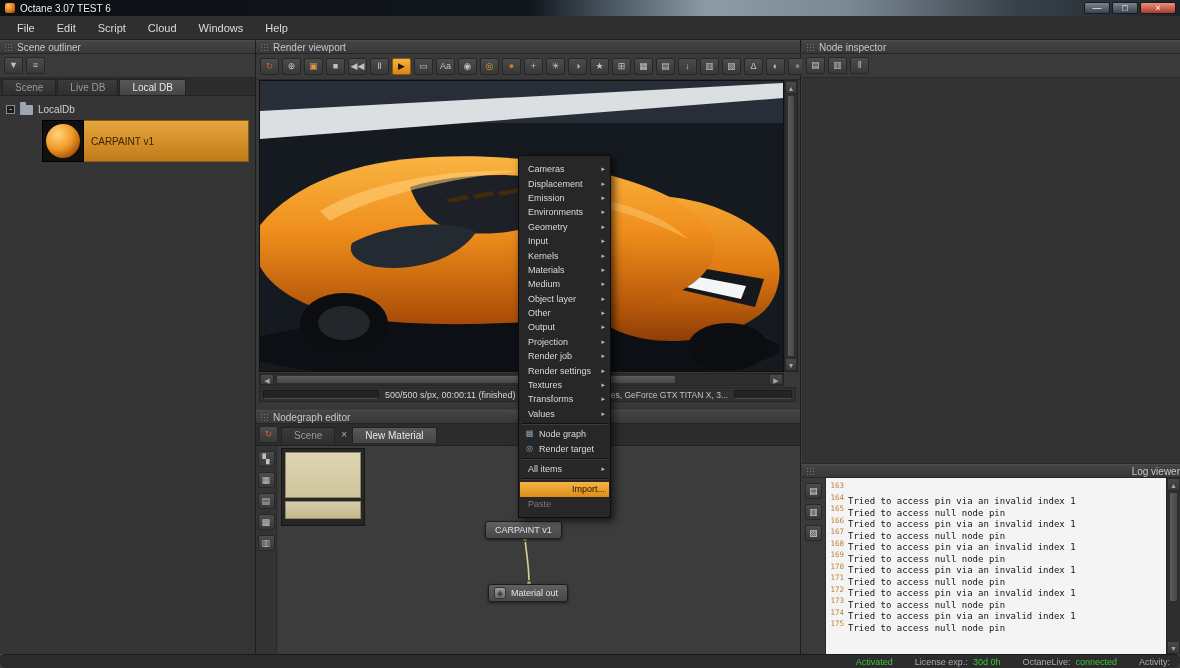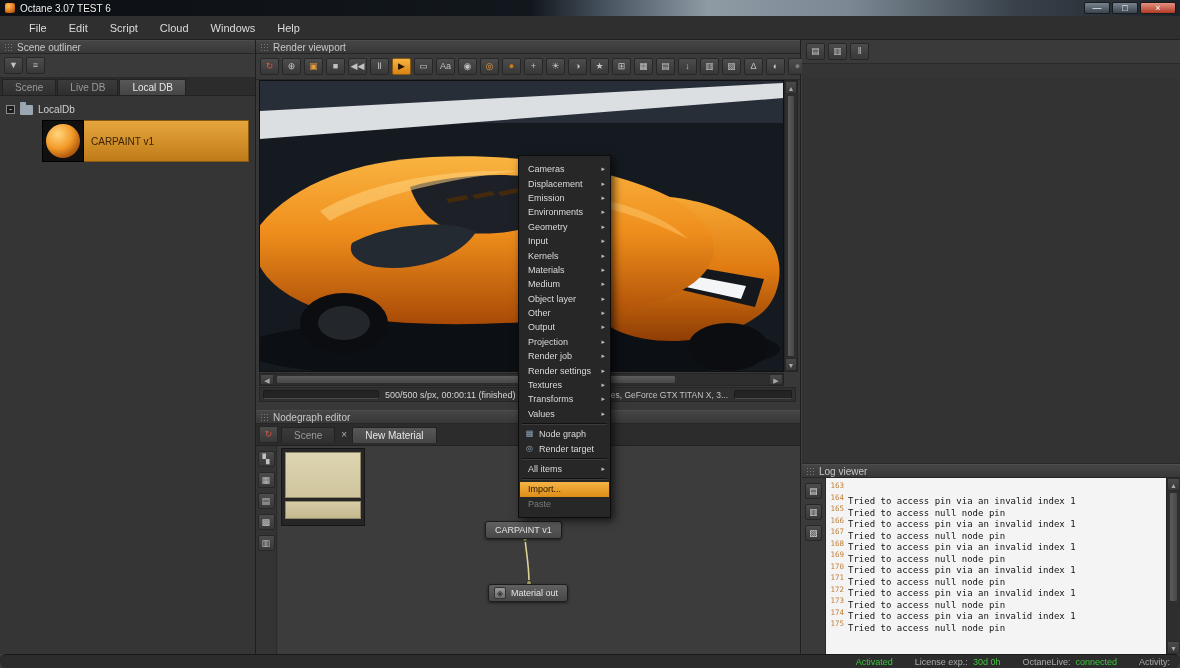--- a/index.html
+++ b/index.html
@@ -9,21 +9,21 @@
   
   .titlebar{position:absolute;left:0;top:0;right:0;height:16px;display:flex;align-items:center;padding:0 5px;
     background:linear-gradient(90deg,#0c1014 0%,#12171d 45%,#4d5a66 52%,#8e9aa4 60%,#7b8893 72%,#39424b 86%,#1d2329 100%);}
   .app-icon{width:10px;height:10px;border-radius:2px;margin-right:5px;background:radial-gradient(circle at 35% 30%,#ffc25e,#e07818 55%,#8a3a05);}
   .win-title{font-size:10px;color:#f0f0f0;text-shadow:0 1px 1px #000;}
   .winbtns{position:absolute;right:4px;top:2px;display:flex;gap:2px;}
   .wb{width:26px;height:12px;font-size:9px;line-height:11px;text-align:center;color:#fff;border:1px solid #1a1a1a;border-radius:2px;background:linear-gradient(#77838e,#3a444d);}
   .wb.close{width:36px;background:linear-gradient(#e59180,#b23a27);}
 
   
-  .menubar{position:absolute;left:0;top:16px;right:0;height:24px;background:#2f2f2f;border-bottom:1px solid #202020;display:flex;align-items:center;padding-left:18px;}
+  .menubar{position:absolute;left:0;top:16px;right:0;height:24px;background:#2f2f2f;border-bottom:1px solid #202020;display:flex;align-items:center;padding-left:6px;}
   .menu-item{font-size:11px;color:#dcdcdc;padding:3px 11px;}
 
   
   .panel-header{height:14px;background:linear-gradient(#454545,#383838);border-top:1px solid #4d4d4d;border-bottom:1px solid #262626;display:flex;align-items:center;font-size:10px;color:#c8c8c8;padding-left:4px;gap:5px;}
   .grip{width:8px;height:8px;background-image:radial-gradient(#7a7a7a 35%,transparent 40%);background-size:3px 3px;}
   .toolbar{display:flex;align-items:center;gap:3px;padding:3px 4px;background:#3a3a3a;border-bottom:1px solid #2a2a2a;}
   .tool{width:19px;height:17px;background:linear-gradient(#4c4c4c,#383838);border:1px solid #272727;border-radius:2px;color:#c2c2c2;font-size:9px;line-height:15px;text-align:center;flex:0 0 auto;}
   .tool .glyph{pointer-events:none;}
   .tool.active{background:linear-gradient(#f7b342,#d98314);color:#241300;border-color:#8a5a10;}
   .tabs{display:flex;align-items:flex-end;background:#2c2c2c;border-bottom:1px solid #222;padding:2px 2px 0 2px;height:18px;}
@@ -69,21 +69,21 @@
   .mat-preview{position:absolute;left:3px;top:2px;width:84px;height:78px;background:#262626;border:1px solid #161616;padding:3px;}
   .mat-preview .swatch-top{height:46px;background:linear-gradient(#ded5b2,#cfc49c);border:1px solid #8f876a;}
   .mat-preview .swatch-bottom{margin-top:3px;height:18px;background:linear-gradient(#d6cca6,#c4b88d);border:1px solid #8f876a;}
   .node{position:absolute;height:18px;background:linear-gradient(#606060,#474747);border:1px solid #1d1d1d;border-radius:3px;color:#e2e2e2;font-size:9px;display:flex;align-items:center;padding:0 9px;box-shadow:0 1px 3px rgba(0,0,0,.55);white-space:nowrap;}
   .node-icon{width:12px;height:12px;margin:0 5px 0 -4px;background:linear-gradient(#9a9a9a,#6e6e6e);border:1px solid #333;border-radius:2px;font-size:8px;line-height:11px;text-align:center;color:#333;}
   .wire-layer{position:absolute;inset:0;pointer-events:none;}
 
   
   .right-panel{position:absolute;left:802px;top:40px;right:0;bottom:14px;background:#353535;}
   .ni-empty{position:absolute;top:38px;left:0;right:0;height:386px;background:#333333;border-bottom:1px solid #2a2a2a;}
-  .log-header{position:absolute;top:424px;left:0;right:0;}
+  .log-header{position:absolute;top:424px;left:0;right:0;justify-content:space-between;}
   .log-body{position:absolute;top:438px;left:0;right:0;bottom:0;display:flex;}
   .log-tools{width:24px;background:#3a3a3a;border-right:1px solid #2a2a2a;display:flex;flex-direction:column;align-items:center;gap:5px;padding-top:5px;}
   .log-tools .tool{width:17px;height:16px;color:#d8d8d8;}
   .log-content{flex:1;background:#f4f4f4;overflow:hidden;padding-top:2px;}
   .log-line{display:flex;height:11.5px;font-family:"DejaVu Sans Mono",monospace;}
   .log-line .ln{width:22px;text-align:right;color:#c07f3a;font-size:7.5px;line-height:12px;flex:0 0 auto;padding-right:4px;}
   .log-line .lt{color:#141414;font-size:9px;line-height:11.5px;white-space:nowrap;margin-top:16px;}
   .log-scroll{width:14px;background:#2e2e2e;border-left:1px solid #242424;display:flex;flex-direction:column;}
   .log-scroll .scroll-thumb{height:110px;margin:1px 2px;background:linear-gradient(90deg,#5c5c5c,#474747);border:1px solid #2e2e2e;border-radius:2px;}
   .log-scroll .spacer{flex:1;}
@@ -93,21 +93,21 @@
   .statusbar .green{color:#3ec43e;}
   .statusbar span{margin-left:5px;}
   .statusbar .group-gap{margin-left:22px;}
 
   
   .context-menu{position:absolute;left:518px;top:155px;width:93px;background:#272727;border:1px solid #0d0d0d;box-shadow:3px 3px 8px rgba(0,0,0,.65);z-index:50;padding:6px 1px;}
   .cm-item{position:relative;height:14.4px;display:flex;align-items:center;font-size:9px;color:#dadada;padding:0 4px 0 8px;}
   .cm-item .arrow{margin-left:auto;font-size:7px;color:#b8b8b8;}
   .cm-item .cm-icon{width:11px;height:10px;margin:0 4px 0 -4px;font-size:8px;line-height:10px;text-align:center;color:#8fa8c0;}
   .cm-sep{height:0;border-top:1px solid #121212;border-bottom:1px solid #3c3c3c;margin:2px 2px;}
-  .cm-item.highlight{background:linear-gradient(#f4b445,#dd8d16);color:#201200;}
+  .cm-item.highlight{background:linear-gradient(#f4b445,#dd8d16);color:#201200;justify-content:flex-end;}
   .cm-item.disabled{color:#7a7a7a;}
 </style>
 </head>
 <body>
 
 <div class="screen">
 
   <div class="titlebar">
     <span class="app-icon"></span>
     <span class="win-title">Octane 3.07 TEST 6</span>
@@ -286,20 +286,24 @@
         </div>
         <div class="node" style="left:210px;top:138px;">
           <span class="node-icon">◈</span>
           <span>Material out</span>
         </div>
       </div>
     </div>
   </div>
 
   <div class="right-panel">
+    <div class="panel-header">
+      <span class="grip"></span>
+      <span>Node inspector</span>
+    </div>
     <div class="toolbar">
 
     <span class="tool"><span class="glyph">▤</span></span>
         <span class="tool"><span class="glyph">▥</span></span>
         <span class="tool"><span class="glyph">‖</span></span>
       </div>
     <div class="ni-empty"></div>
 
     <div class="panel-header log-header">
       <span class="grip"></span>

